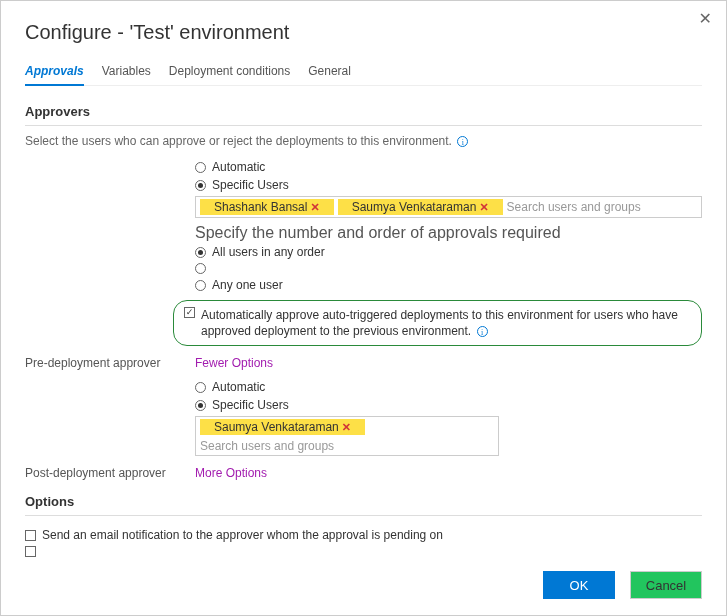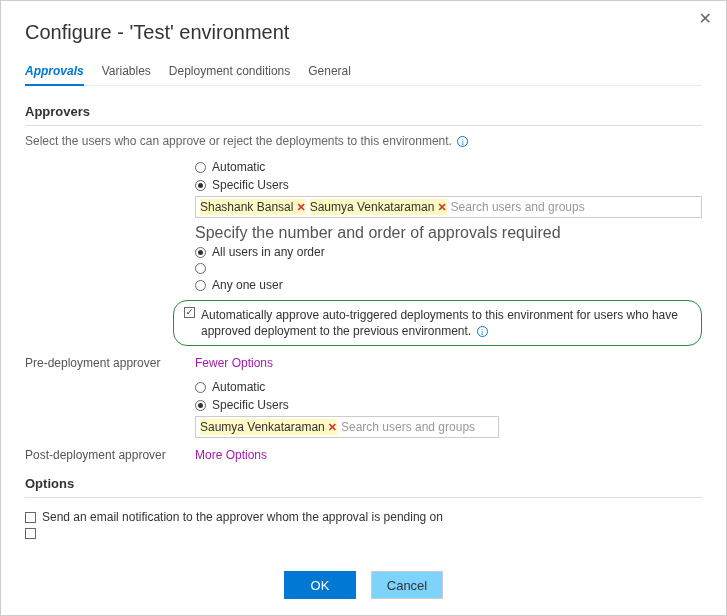--- a/index.html
+++ b/index.html
@@ -141,22 +141,22 @@
     padding: 2px 4px;
     display: flex;
     align-items: center;
     flex-wrap: wrap;
     gap: 4px;
     margin: 4px 0 6px 0;
     min-height: 22px;
     width: 100%;
   }
   .chip {
-    background: #fef9c3;
-    padding: 1px 0;
+    background: #fde047;
+    padding: 1px 14px;
     display: inline-flex;
     align-items: center;
     gap: 3px;
     font-size: 12px;
   }
   .chip-x {
     color: #d13438;
     font-weight: bold;
     cursor: pointer;
     font-size: 11px;
@@ -185,29 +185,29 @@
     color: #a21caf;
     font-size: 12px;
     cursor: pointer;
     margin-top: 4px;
     display: inline-block;
   }
   .options-block { margin-top: 4px; }
   .spacer { flex: 1; }
   .buttons {
     display: flex;
-    justify-content: center;
+    justify-content: flex-end;
     gap: 15px;
     margin-top: 10px;
   }
   .btn {
     min-width: 72px;
     height: 28px;
     border: 1px solid #ccc;
-    background: #7dd3fc;
+    background: #22c55e;
     font-size: 13px;
     cursor: pointer;
     display: inline-flex;
     align-items: center;
     justify-content: center;
   }
   .btn.primary {
     background: #0078d4;
     border-color: #0078d4;
     color: #fff;

